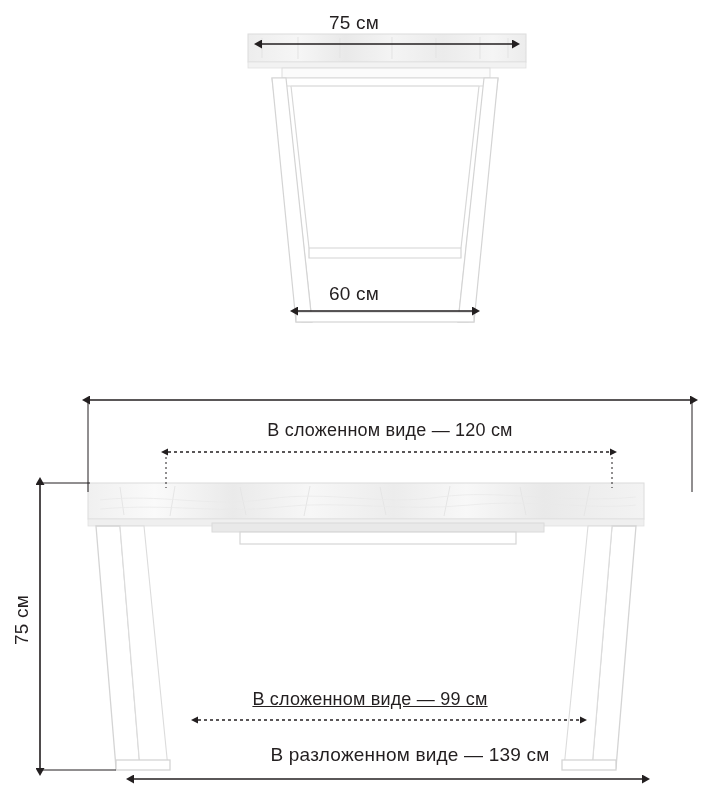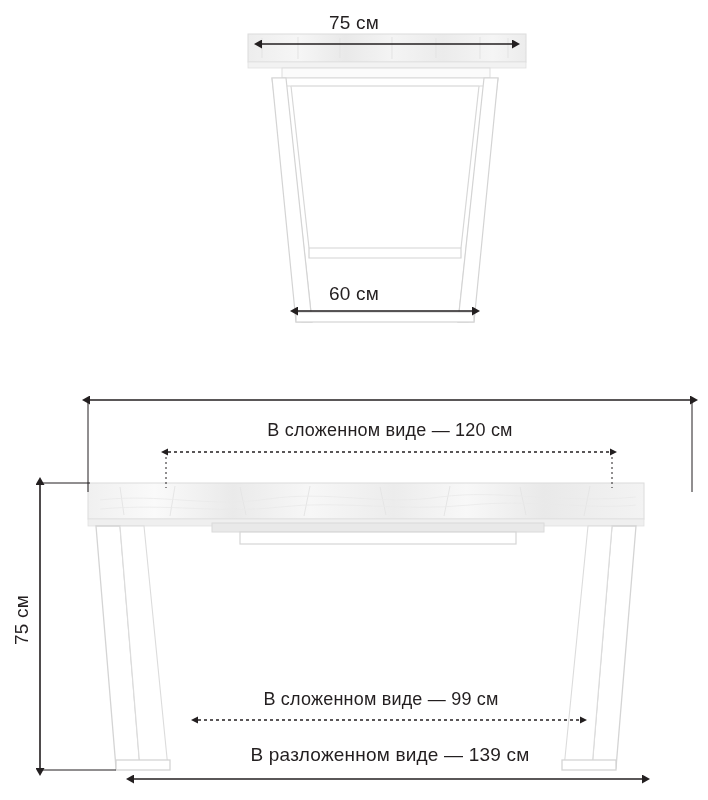--- a/index.html
+++ b/index.html
@@ -57,26 +57,27 @@
     top: 368px;
     transform: translateX(-50%);
   }
   .lbl-folded-len {
     left: 390px;
     top: 420px;
     transform: translateX(-50%);
     text-align: right;
   }
   .lbl-folded-base {
-    left: 381px;
+    left: 370px;
     top: 689px;
     transform: translateX(-50%);
+    text-decoration: underline;
   }
   .lbl-unfolded-base {
-    left: 390px;
+    left: 410px;
     top: 744px;
     transform: translateX(-50%);
   }
   .lbl-height {
     left: 22px;
     top: 620px;
     transform: translate(-50%, -50%) rotate(-90deg);
     transform-origin: center center;
   }
 </style>

